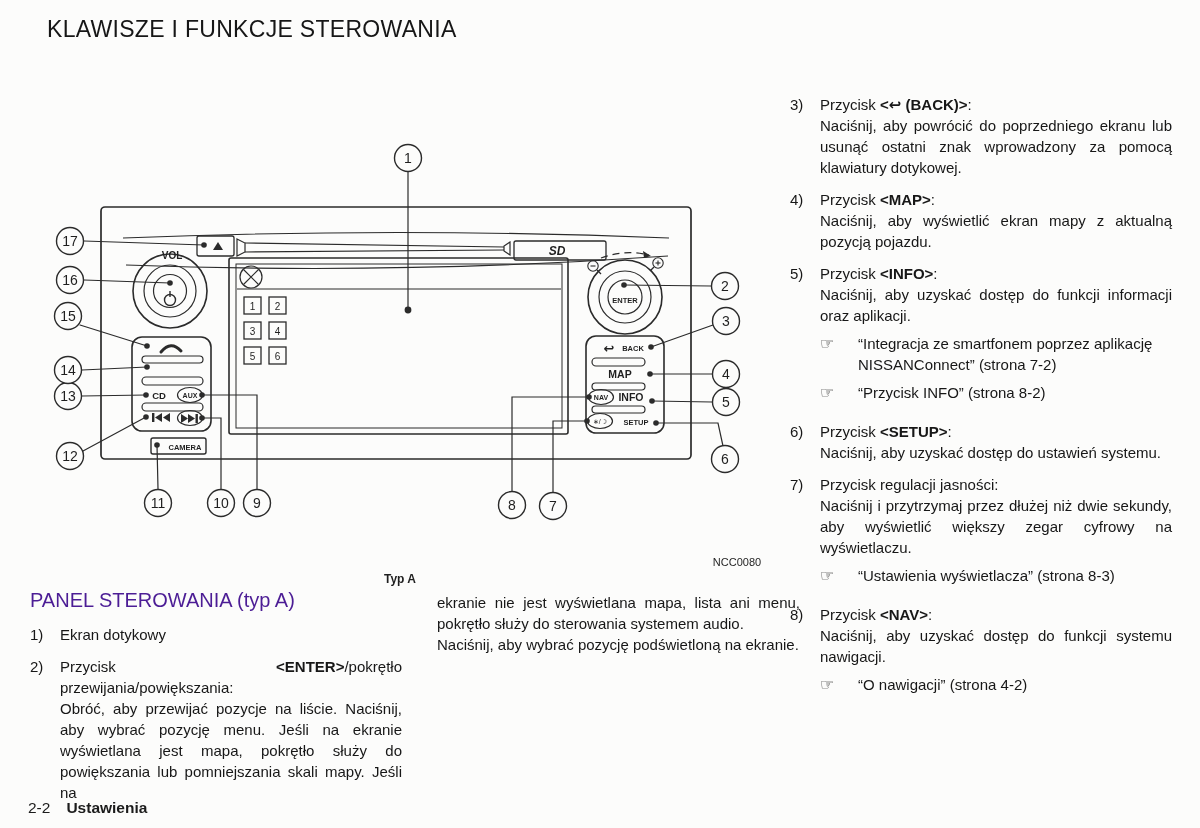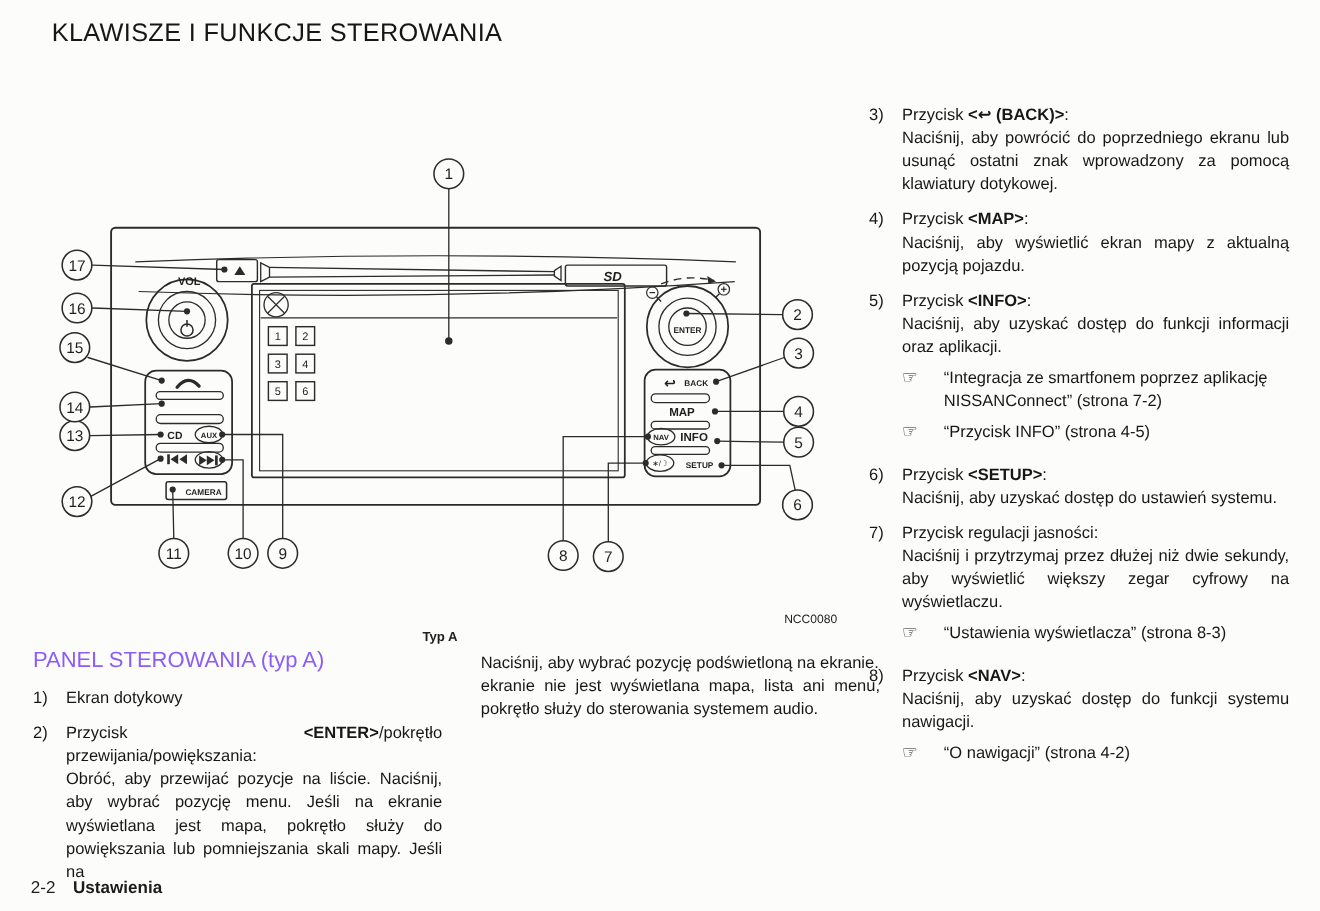--- a/index.html
+++ b/index.html
@@ -17,21 +17,21 @@
   .col{font-size:15px;line-height:21px;color:#171717;}
   .item{display:flex;margin-bottom:11px;}
   .item .num{width:30px;flex:none;}
   .item .content{flex:1;}
   .item .content .title{text-align:left;}
   .item .content p{margin:0;text-align:justify;text-justify:inter-word;}
   .bold{font-weight:bold;}
   .ref{display:flex;margin:7px 0 7px 0;}
   .ref .hand{width:38px;flex:none;font-size:16px;line-height:21px;}
   .ref .reftext{flex:1;text-align:left;}
-  .section-heading{left:30px;top:589px;font-size:20px;color:#8b5cf6;}
+  .section-heading{left:30px;top:589px;font-size:20px;color:#4c1d95;}
   .left-col{left:30px;top:624px;width:372px;}
   .mid-col{left:437px;top:592px;width:363px;}
   .mid-col p{margin:0;text-align:justify;}
   .mid-col p + p{margin-top:0px;}
   .footer{left:28px;top:799px;font-size:15.5px;}
   .footer .chapter{font-weight:bold;margin-left:16px;}
   
   svg text{font-family:"Liberation Sans","DejaVu Sans",sans-serif;fill:#1f1f1f;}
   .stroke{stroke:#2b2b2b;fill:none;}
   .fillink{fill:#2b2b2b;stroke:none;}
@@ -279,21 +279,21 @@
     <div class="num">5)</div>
     <div class="content">
       <div class="title"><span>Przycisk </span><span class="bold">&lt;INFO&gt;</span><span>:</span></div>
       <p>Naciśnij, aby uzyskać dostęp do funkcji informacji oraz aplikacji.</p>
       <div class="ref">
         <span class="hand">☞</span>
         <span class="reftext">“Integracja ze smartfonem poprzez aplikację NISSANConnect” (strona 7-2)</span>
       </div>
       <div class="ref">
         <span class="hand">☞</span>
-        <span class="reftext">“Przycisk INFO” (strona 4-5)</span>
+        <span class="reftext">“Przycisk INFO” (strona 8-2)</span>
       </div>
     </div>
   </div>
 
   <div class="item">
     <div class="num">6)</div>
     <div class="content">
       <div class="title"><span>Przycisk </span><span class="bold">&lt;SETUP&gt;</span><span>:</span></div>
       <p>Naciśnij, aby uzyskać dostęp do ustawień systemu.</p>
     </div>
@@ -336,19 +336,19 @@
   <div class="item">
     <div class="num">2)</div>
     <div class="content">
       <p><span>Przycisk </span><span class="bold">&lt;ENTER&gt;</span><span>/pokrętło przewijania/powiększania:</span></p>
       <p>Obróć, aby przewijać pozycje na liście. Naciśnij, aby wybrać pozycję menu. Jeśli na ekranie wyświetlana jest mapa, pokrętło służy do powiększania lub pomniejszania skali mapy. Jeśli na</p>
     </div>
   </div>
 </div>
 
 <div class="abs col mid-col">
+  <p>ekranie nie jest wyświetlana mapa, lista ani menu, pokrętło służy do sterowania systemem audio.</p>
   <p>Naciśnij, aby wybrać pozycję podświetloną na ekranie.</p>
-  <p>ekranie nie jest wyświetlana mapa, lista ani menu, pokrętło służy do sterowania systemem audio.</p>
 </div>
 
 <div class="abs footer">
   <span>2-2</span><span class="chapter">Ustawienia</span>
 </div>
 
 </body></html>

